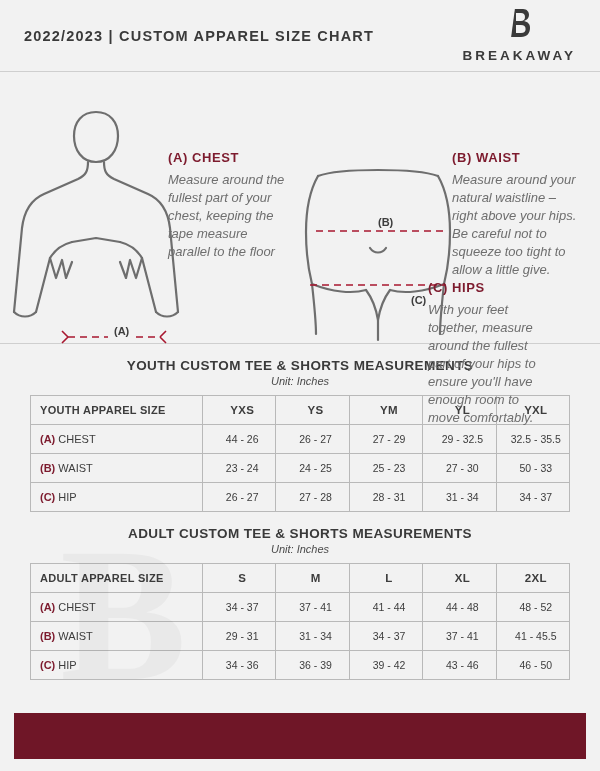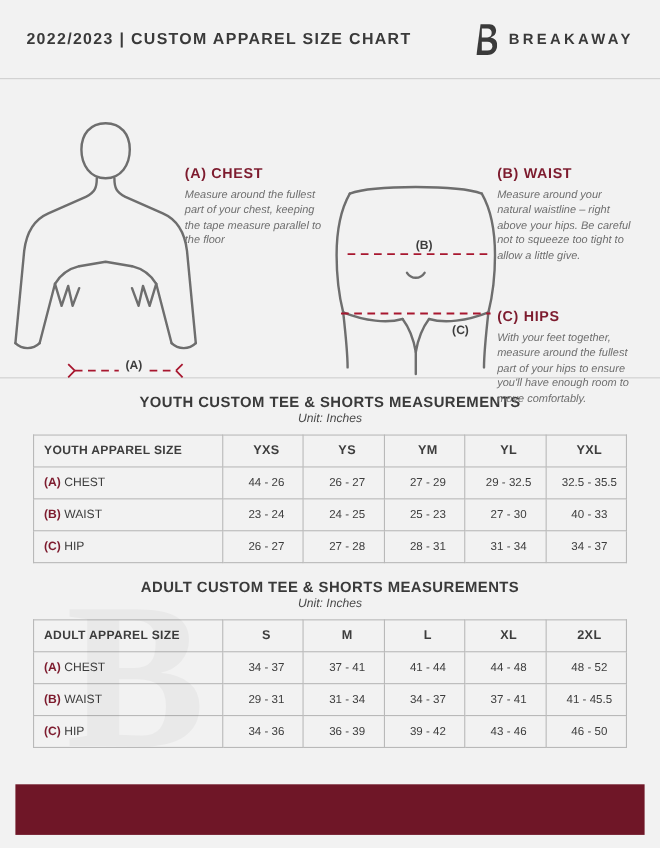--- a/index.html
+++ b/index.html
@@ -40,20 +40,21 @@
   .header-title {
     font-size: 14.5px;
     font-weight: bold;
     letter-spacing: 1.2px;
     color: #3a3a3a;
   }
   .brand {
     display: flex;
     align-items: center;
     gap: 10px;
+    flex-direction: column;
   }
   .brand-mark {
     width: 22px; height: 30px;
     display: block;
   }
   .brand-name {
     font-size: 13.5px;
     font-weight: bold;
     letter-spacing: 3px;
     color: #3a3a3a;
@@ -70,29 +71,29 @@
     font-style: normal;
   }
   .cap h3 {
     font-size: 13px;
     font-weight: bold;
     letter-spacing: 0.6px;
     color: #7d1b2e;
     margin-bottom: 6px;
   }
   .cap p {
-    font-size: 10px;
+    font-size: 13px;
     font-style: italic;
     line-height: 1.38;
     color: #6e6e6e;
     max-width: 125px;
   }
   .cap-chest { left: 168px; top: 78px; }
   .cap-waist { left: 452px; top: 78px; }
-  .cap-hips  { left: 452px; top: 208px; }
+  .cap-hips  { left: 428px; top: 208px; }
   
   .section { padding: 0 30px; }
   .tbl-title {
     text-align: center;
     font-size: 13.5px;
     font-weight: bold;
     letter-spacing: 0.4px;
     color: #3a3a3a;
     margin-top: 14px;
   }
@@ -246,21 +247,21 @@
           <td>27 - 29</td>
           <td>29 - 32.5</td>
           <td>32.5 - 35.5</td>
         </tr>
         <tr>
           <td class="rowhead"><span class="tag">(B)</span> <span>WAIST</span></td>
           <td>23 - 24</td>
           <td>24 - 25</td>
           <td>25 - 23</td>
           <td>27 - 30</td>
-          <td>40 - 33</td>
+          <td>50 - 33</td>
         </tr>
         <tr>
           <td class="rowhead"><span class="tag">(C)</span> <span>HIP</span></td>
           <td>26 - 27</td>
           <td>27 - 28</td>
           <td>28 - 31</td>
           <td>31 - 34</td>
           <td>34 - 37</td>
         </tr>
       </tbody>

